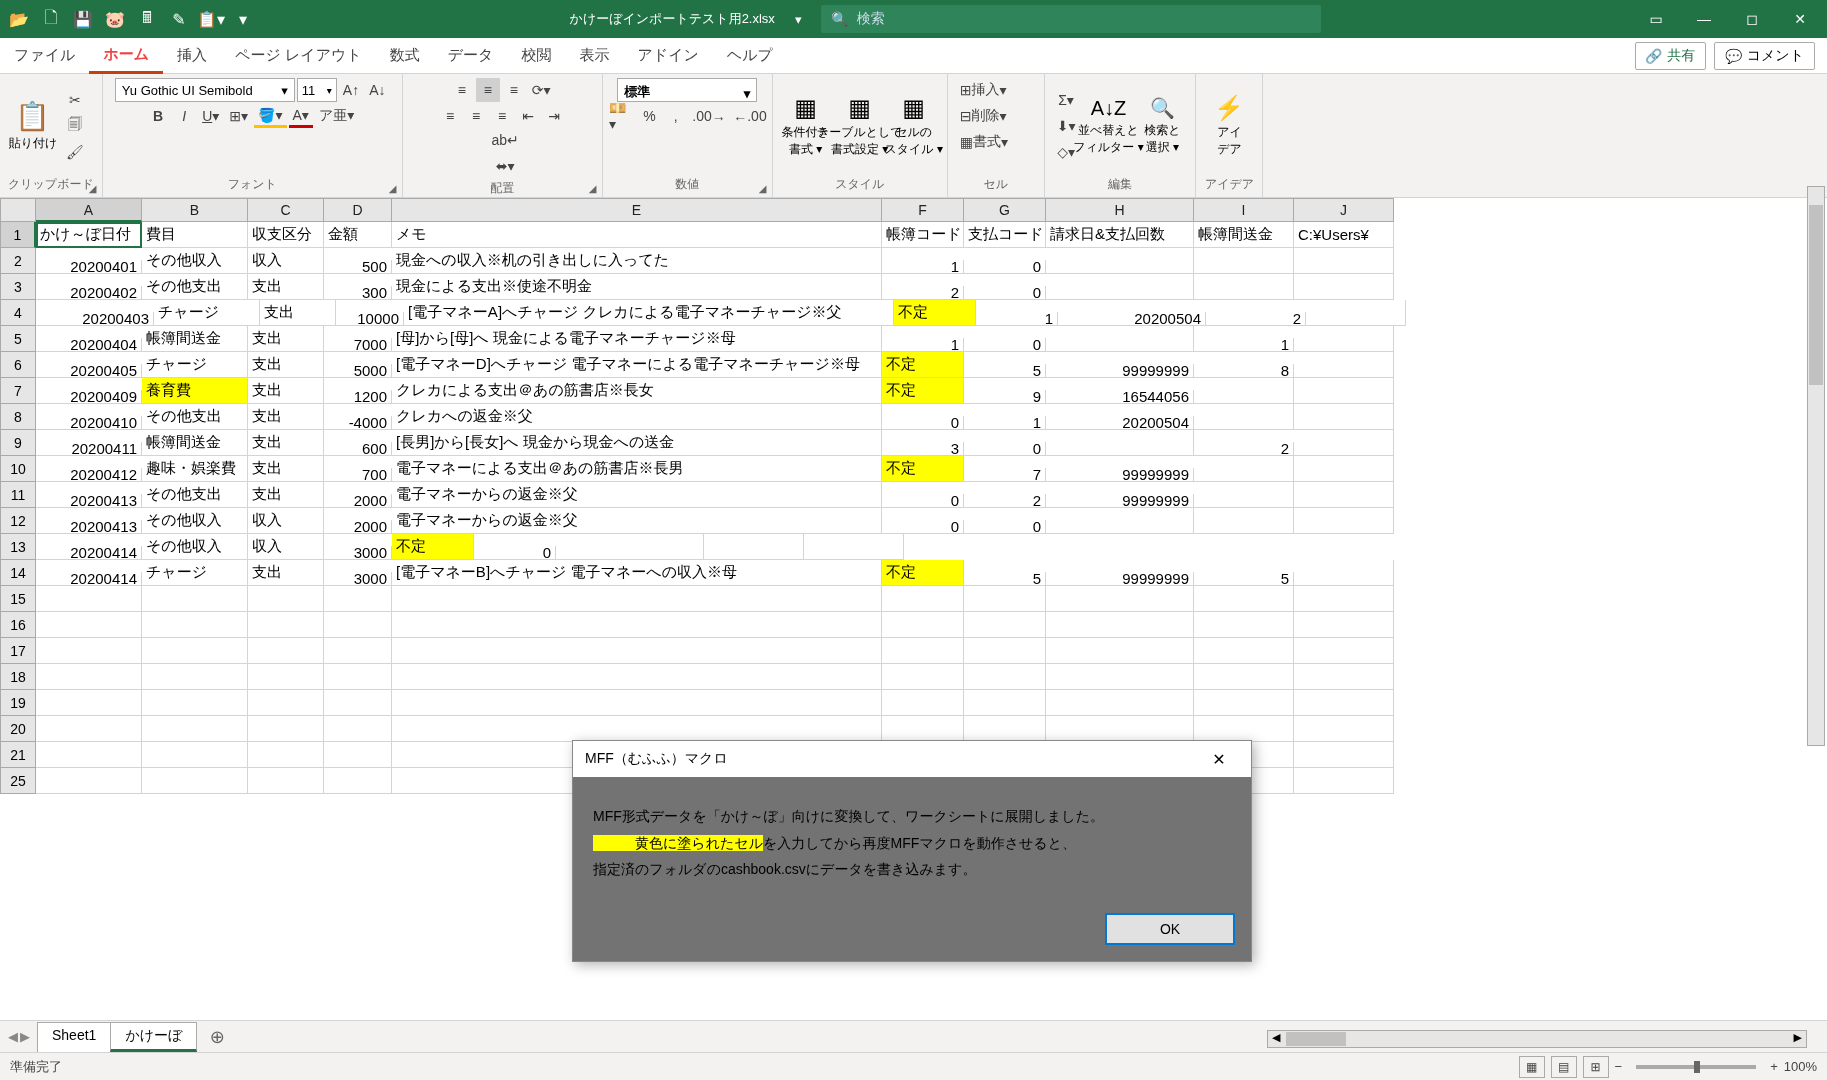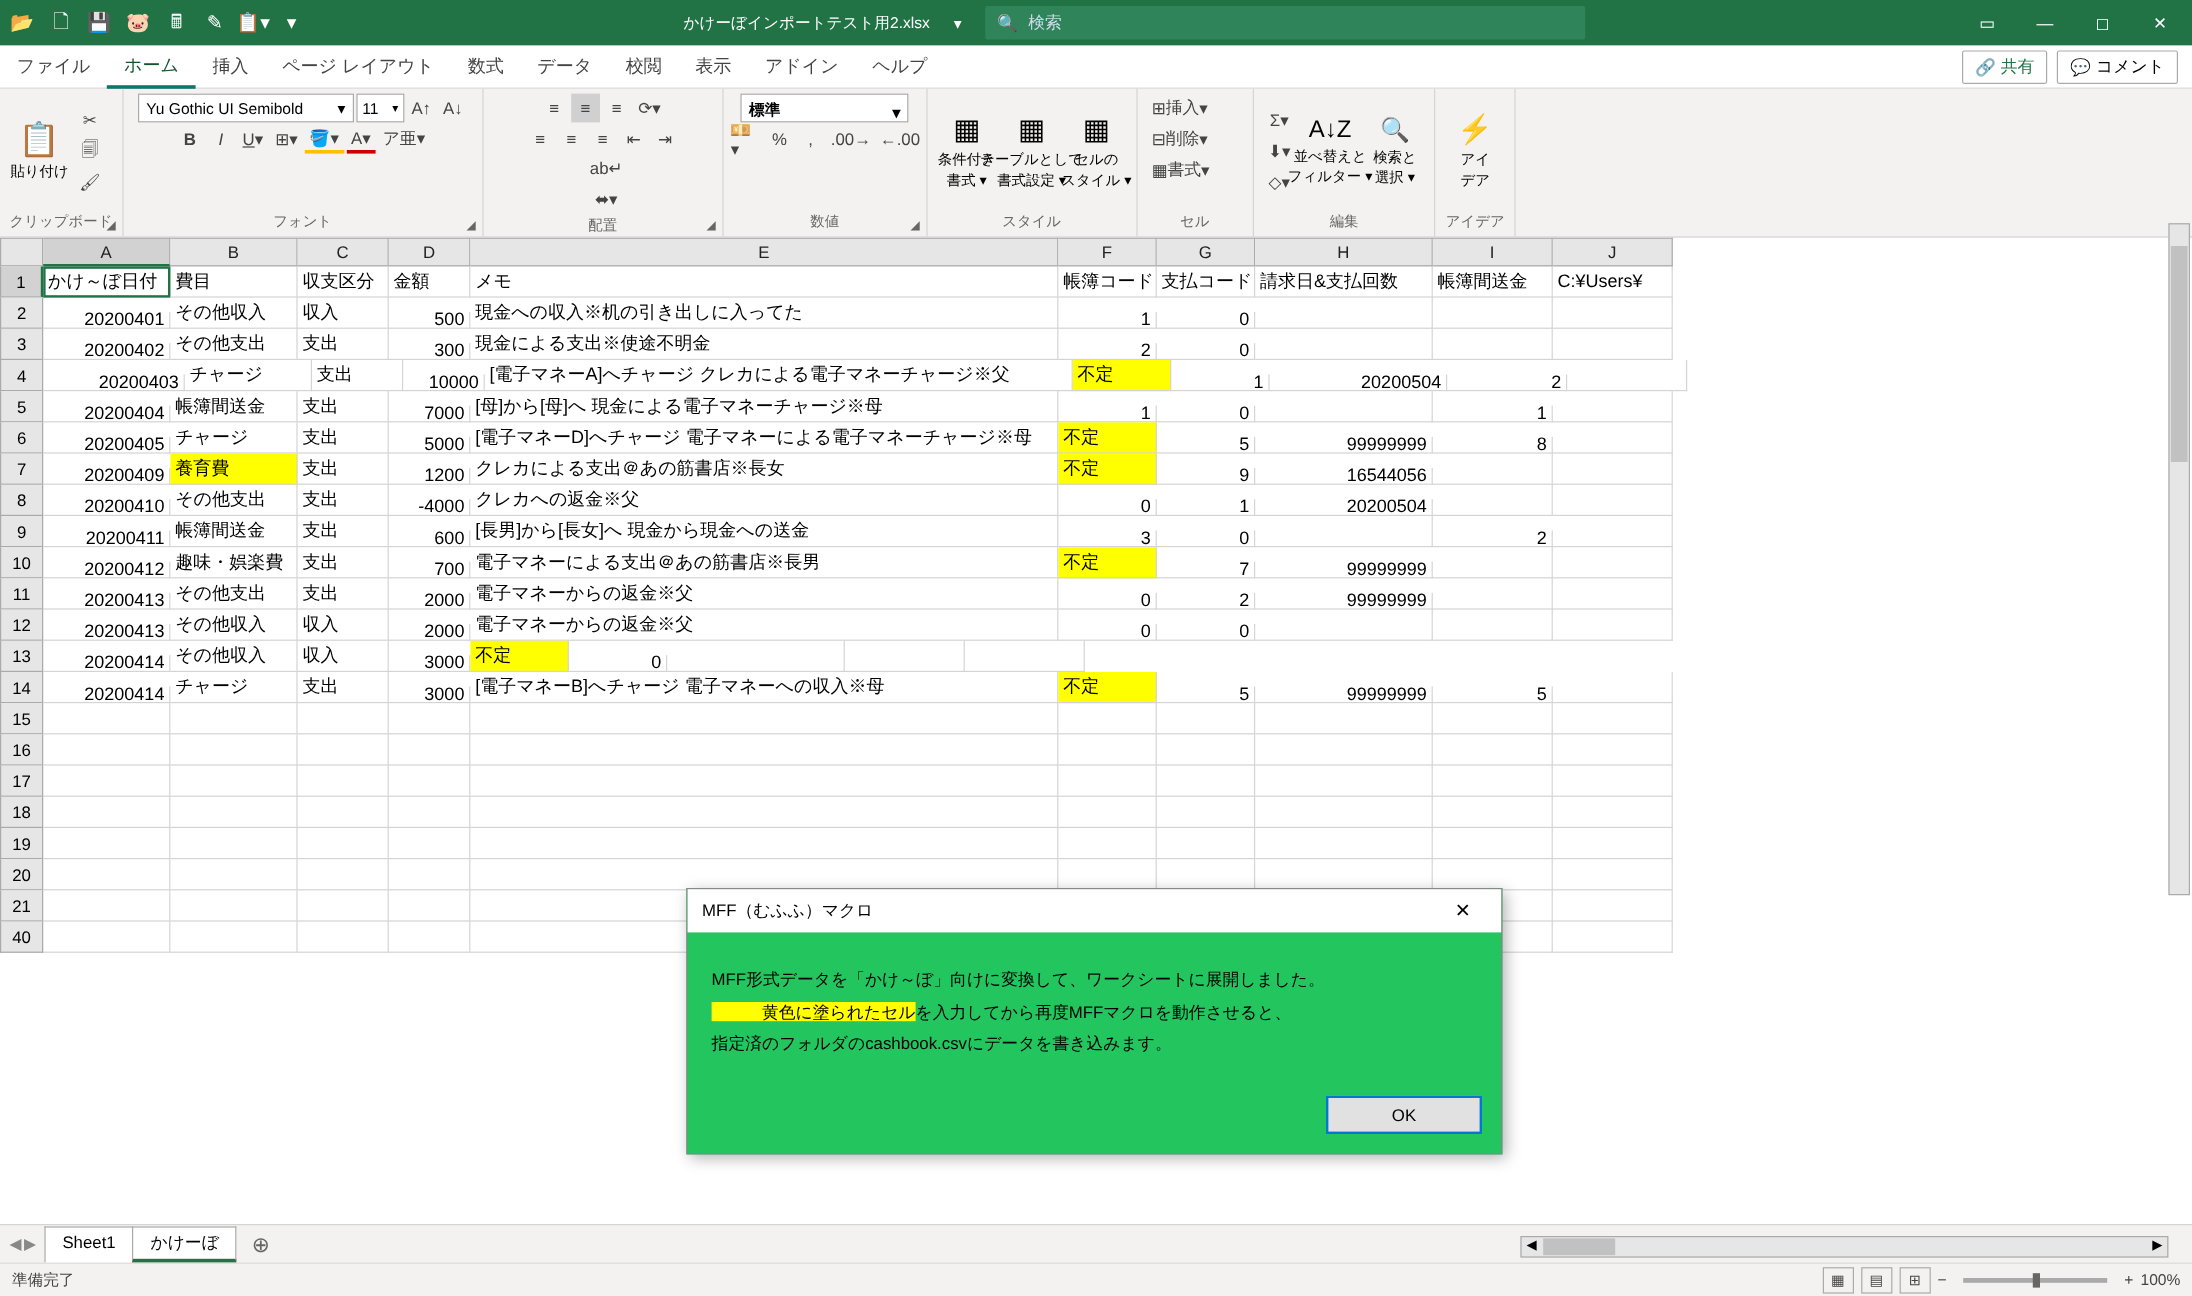--- a/index.html
+++ b/index.html
@@ -10,21 +10,21 @@
 .qat { display: flex; gap: 2px; align-items: center; }
 .qat-btn { width: 30px; height: 28px; display: flex; align-items: center; justify-content: center; cursor: pointer; font-size: 16px;}
 .title-center { flex: 1; display: flex; justify-content: center; align-items: center; gap: 20px; }
 .searchbox { background: #2f8559; width: 500px; height: 28px; display: flex; align-items: center; padding: 0 10px; color: #cde; font-size: 14px; border-radius: 2px;}
 .win-controls { display: flex; gap: 2px; }
 .win-btn { width: 46px; height: 32px; display: flex; align-items: center; justify-content: center; cursor: pointer; font-size: 14px;}
 
 
 .tabs { height: 36px; display: flex; align-items: center; border-bottom: 1px solid #d4d4d4; background: #fff; }
 .tab { padding: 0 14px; height: 36px; display: flex; align-items: center; font-size: 15px; color: #444; cursor: pointer; }
-.tab.active { color: #14532d; border-bottom: 3px solid #0f766e; font-weight: 400; }
+.tab.active { color: #ef4444; border-bottom: 3px solid #c2410c; font-weight: 700; }
 .tab-right { margin-left: auto; display: flex; gap: 8px; padding-right: 12px; }
 .tab-action { border: 1px solid #aaa; padding: 4px 10px; font-size: 14px; background: #fff; cursor: pointer; display:flex; align-items:center; gap:4px; border-radius:2px;}
 .tab-action.green { color: #217346; }
 
 
 .ribbon { height: 124px; display: flex; border-bottom: 1px solid #d4d4d4; background: #f3f2f1; }
 .group { border-right: 1px solid #d4d4d4; padding: 4px 8px 2px; display: flex; flex-direction: column; position: relative; }
 .group-body { flex: 1; display: flex; align-items: center; gap: 4px; }
 .group-label { text-align: center; font-size: 12px; color: #666; padding: 2px 0; position:relative;}
 .dialog-launcher { position: absolute; right: 2px; bottom: 2px; width: 14px; height: 14px; font-size: 10px; color: #666; cursor:pointer; display:flex; align-items:center; justify-content:center;}
@@ -67,21 +67,21 @@
 .vscroll-thumb { position:absolute; top:18px; left:1px; height:180px; width:14px; background:#c1c1c1;}
 
 
 .statusbar { height:28px; background:#f3f2f1; border-top:1px solid #d4d4d4; display:flex; align-items:center; padding:0 10px; font-size:13px; color:#444;}
 .status-right { margin-left:auto; display:flex; align-items:center; gap:6px;}
 .viewbtn { width:26px; height:22px; border:1px solid #aaa; display:flex; align-items:center; justify-content:center; cursor:pointer; font-size:12px;}
 .zoom-slider { width:120px; height:4px; background:#aaa; position:relative; margin:0 8px;}
 .zoom-thumb { position:absolute; left:58px; top:-4px; width:6px; height:12px; background:#666;}
 
 
-.modal { position:absolute; left:572px; top:740px; width:680px; background:#22c55e; border:1px solid #888; box-shadow:3px 3px 12px rgba(0,0,0,.3);}
+.modal { position:absolute; left:572px; top:740px; width:680px; background:#737373; border:1px solid #888; box-shadow:3px 3px 12px rgba(0,0,0,.3);}
 .modal-title { height:36px; display:flex; align-items:center; padding:0 12px; font-size:14px; background:#fff;}
 .modal-close { margin-left:auto; width:40px; height:30px; display:flex; align-items:center; justify-content:center; cursor:pointer; font-size:16px;}
 .modal-body { padding:26px 20px 20px; font-size:14px; line-height:1.9;}
 .modal-hl { background:#ffff00;padding-left:42px; }
 .modal-footer { display:flex; justify-content:flex-end; padding:10px 16px 16px;}
 .modal-ok { width:130px; height:32px; border:2px solid #0078d4; background:#e1e1e1; cursor:pointer; font-size:14px;}
 </style>
 </head>
 <body>
 
@@ -314,21 +314,21 @@
       <div class="rowhead">12</div>
       <div class="rowhead">13</div>
       <div class="rowhead">14</div>
       <div class="rowhead">15</div>
       <div class="rowhead">16</div>
       <div class="rowhead">17</div>
       <div class="rowhead">18</div>
       <div class="rowhead">19</div>
       <div class="rowhead">20</div>
       <div class="rowhead">21</div>
-      <div class="rowhead">40</div>
+      <div class="rowhead">25</div>
     </div>
   <div class="cells" id="cells">
       <div class="crow">
         <div class="cell hdr active" style="width: 106px;">かけ～ぼ日付</div>
         <div class="cell hdr" style="width: 106px;">費目</div>
         <div class="cell hdr" style="width: 76px;">収支区分</div>
         <div class="cell hdr" style="width: 68px;">金額</div>
         <div class="cell hdr" style="width: 490px;">メモ</div>
         <div class="cell hdr" style="width: 82px;">帳簿コード</div>
         <div class="cell hdr" style="width: 82px;">支払コード</div>

